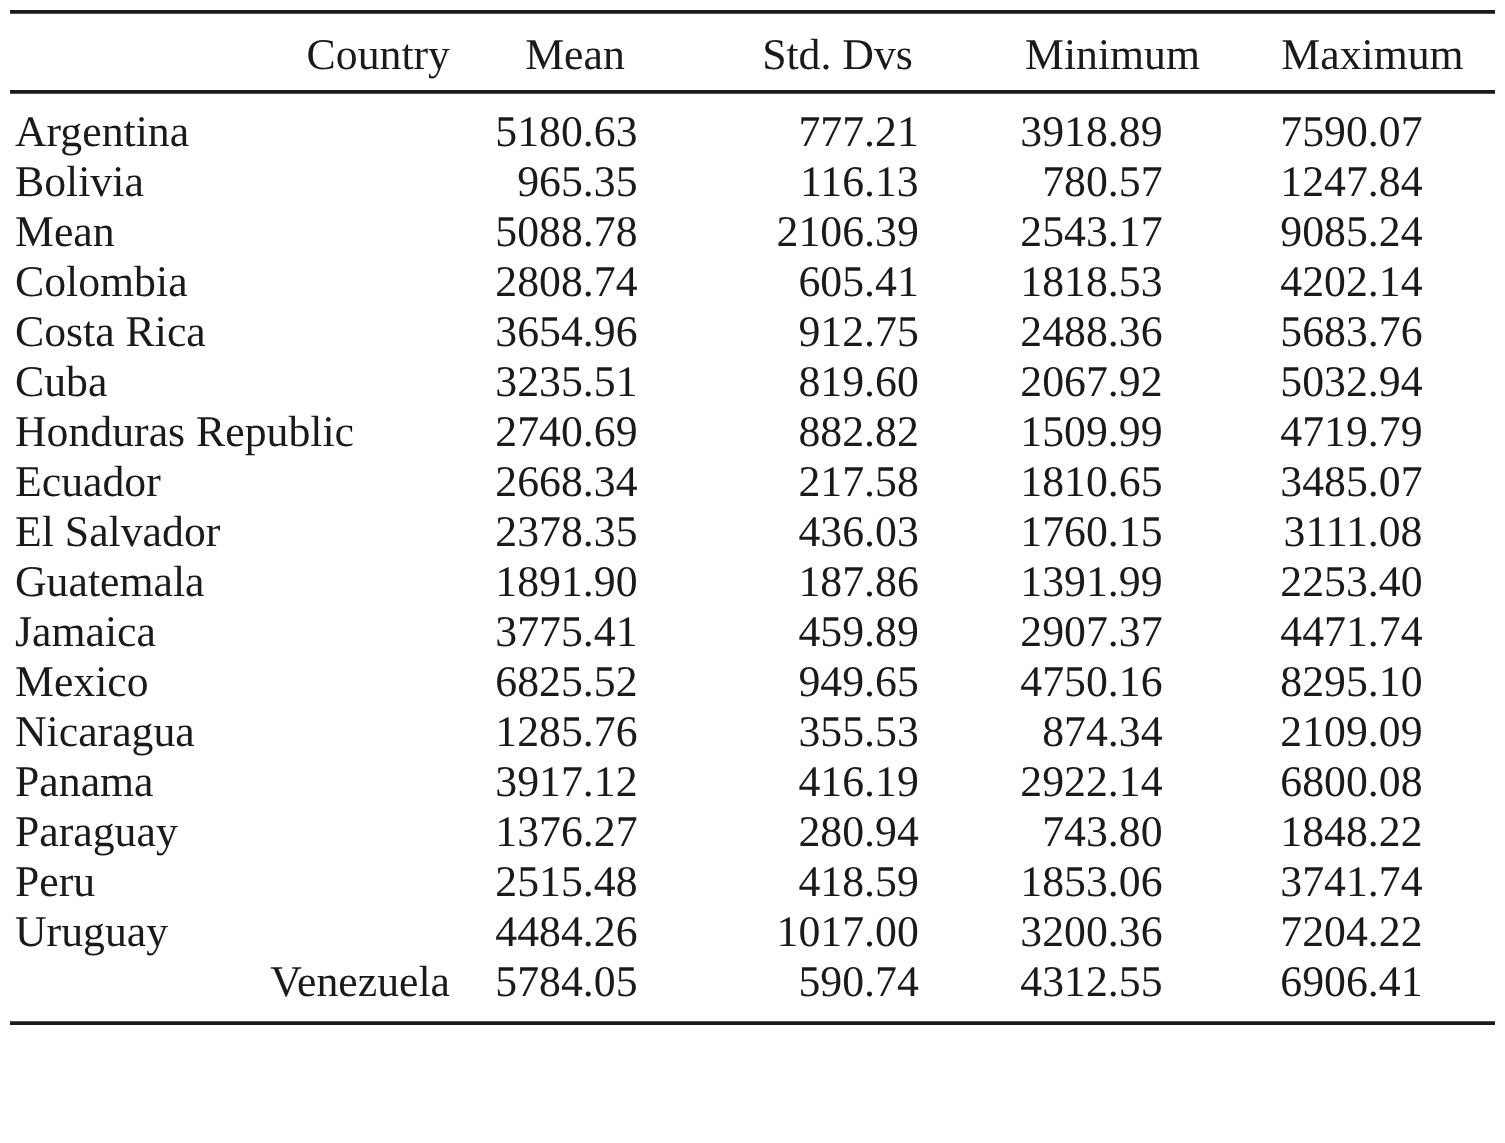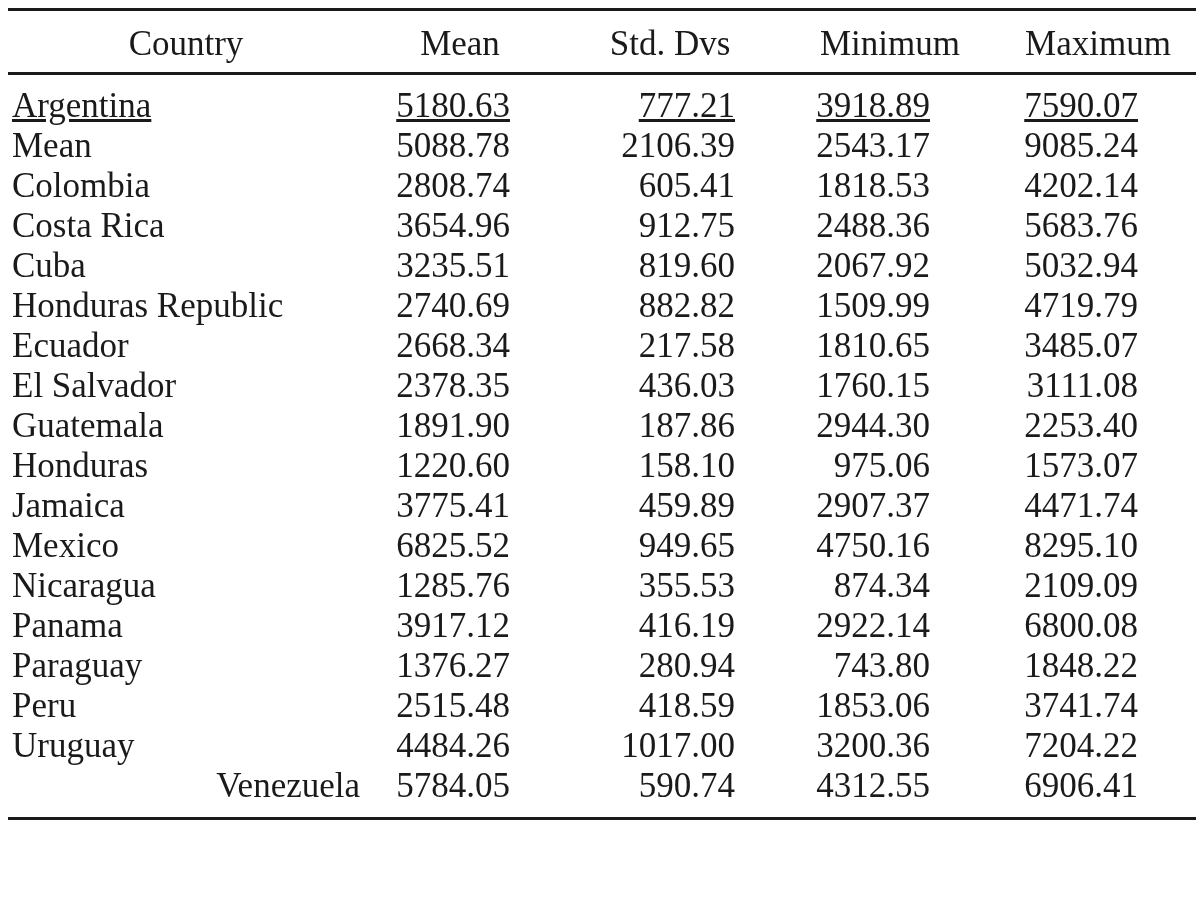--- a/index.html
+++ b/index.html
@@ -34,38 +34,38 @@
   col.c-max     { width: 196px; }
 
   thead th {
     font-weight: 400;
     font-size: 35px;
     line-height: 40px;
     padding: 13px 0 8px 0;
     border-bottom: 3px solid #1a1a1a;
     white-space: nowrap;
   }
-  th.country { text-align: center; padding-left: 4px; }
+  th.country { text-align: right; padding-left: 4px; }
   th.num     { text-align: center; }
 
   tbody td {
     font-size: 35px;
     line-height: 40px;
     padding: 0;
     white-space: nowrap;
   }
   td.country { text-align: left; padding-left: 4px; }
   td.num     { text-align: right; }
 
   tbody td:nth-child(2) { padding-right: 50px; }
   tbody td:nth-child(3) { padding-right: 45px; }
   tbody td:nth-child(4) { padding-right: 70px; }
   tbody td:nth-child(5) { padding-right: 58px; }
 
-  tbody tr:first-child td { padding-top: 11px; text-decoration: underline; }
+  tbody tr:first-child td { padding-top: 11px; }
   tbody tr:last-child  td { padding-bottom: 11px; text-align: right; }
 </style>
 </head>
 <body>
 
 <div class="page">
   <table class="stats">
     <colgroup>
       <col class="c-country">
       <col class="c-mean">
@@ -84,20 +84,27 @@
     </thead>
     <tbody id="table-body">
         <tr>
           <td class="country">Argentina</td>
           <td class="num">5180.63</td>
           <td class="num">777.21</td>
           <td class="num">3918.89</td>
           <td class="num">7590.07</td>
         </tr>
         <tr>
+          <td class="country">Bolivia</td>
+          <td class="num">965.35</td>
+          <td class="num">116.13</td>
+          <td class="num">780.57</td>
+          <td class="num">1247.84</td>
+        </tr>
+        <tr>
           <td class="country">Mean</td>
           <td class="num">5088.78</td>
           <td class="num">2106.39</td>
           <td class="num">2543.17</td>
           <td class="num">9085.24</td>
         </tr>
         <tr>
           <td class="country">Colombia</td>
           <td class="num">2808.74</td>
           <td class="num">605.41</td>
@@ -136,29 +143,22 @@
           <td class="country">El Salvador</td>
           <td class="num">2378.35</td>
           <td class="num">436.03</td>
           <td class="num">1760.15</td>
           <td class="num">3111.08</td>
         </tr>
         <tr>
           <td class="country">Guatemala</td>
           <td class="num">1891.90</td>
           <td class="num">187.86</td>
-          <td class="num">2944.30</td>
+          <td class="num">1391.99</td>
           <td class="num">2253.40</td>
-        </tr>
-        <tr>
-          <td class="country">Honduras</td>
-          <td class="num">1220.60</td>
-          <td class="num">158.10</td>
-          <td class="num">975.06</td>
-          <td class="num">1573.07</td>
         </tr>
         <tr>
           <td class="country">Jamaica</td>
           <td class="num">3775.41</td>
           <td class="num">459.89</td>
           <td class="num">2907.37</td>
           <td class="num">4471.74</td>
         </tr>
         <tr>
           <td class="country">Mexico</td>

